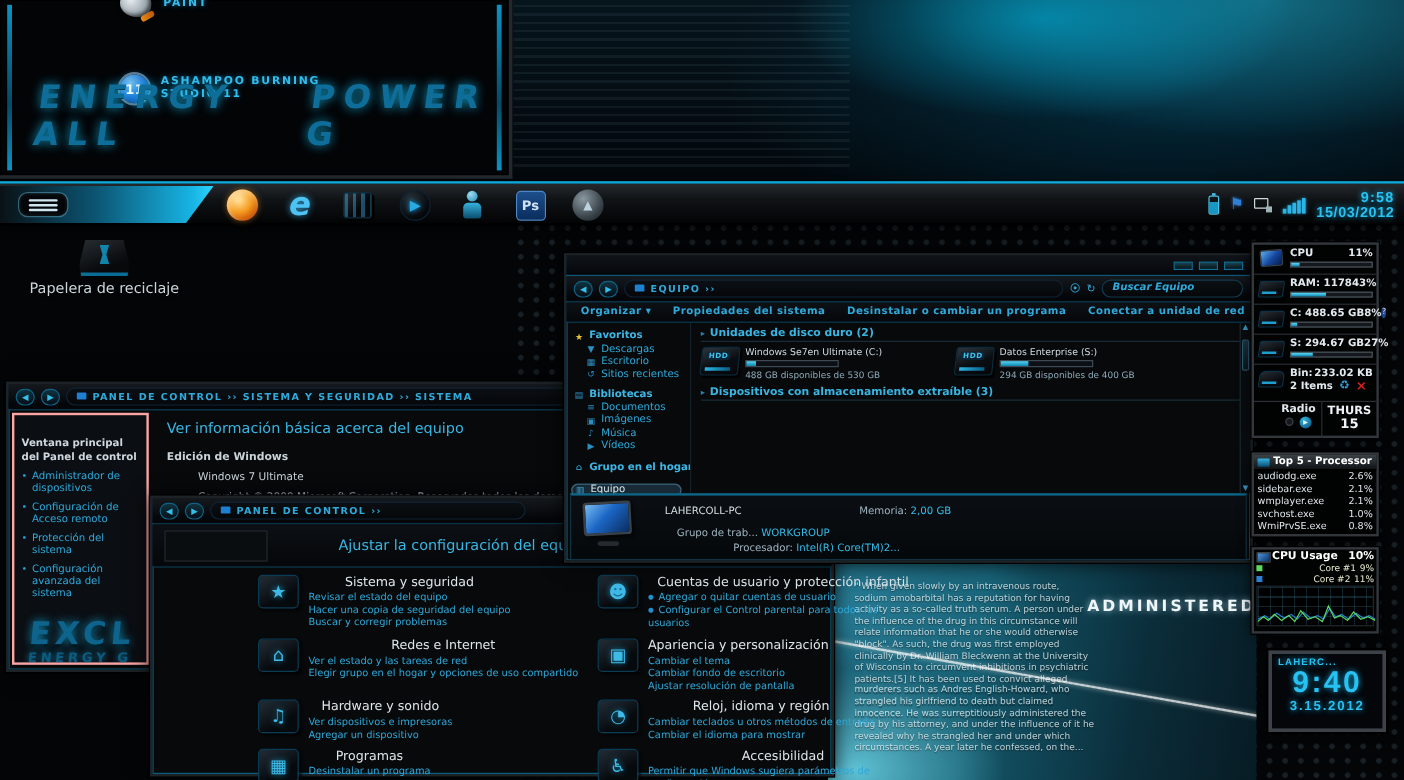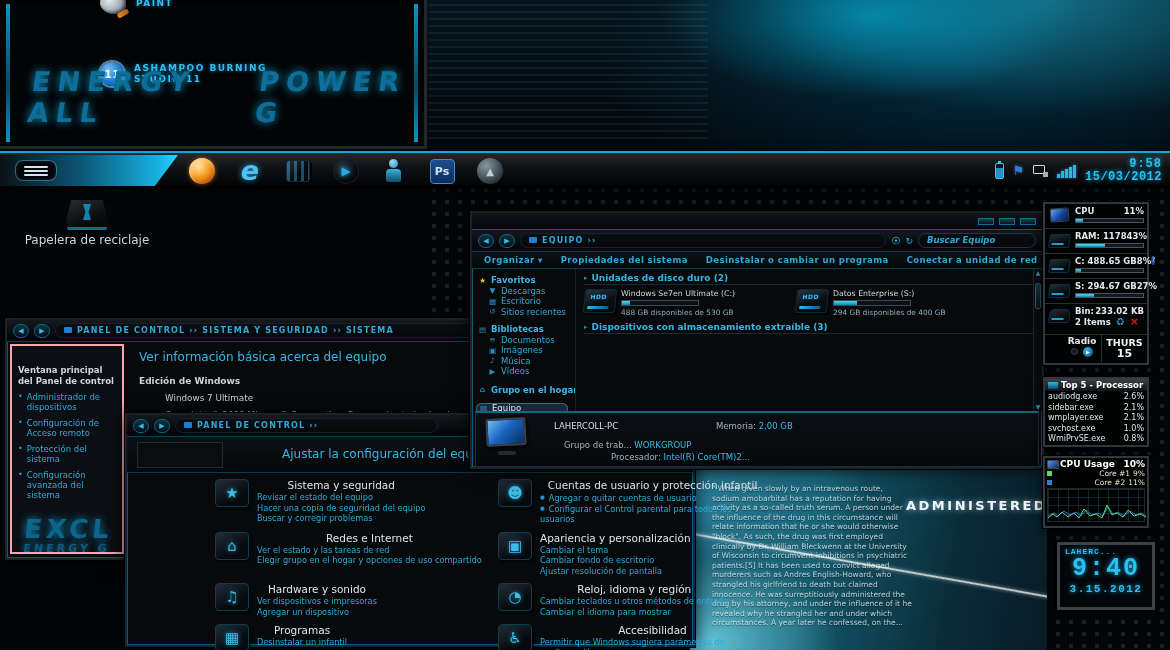--- a/index.html
+++ b/index.html
@@ -103,21 +103,21 @@
     background:linear-gradient(180deg, transparent 30%, #1897c2 30%); }
   .batt:before { content:""; position:absolute; top:-3px; left:2px; width:3px; height:2px; background:#49c2e8; }
   .flagic { color:#2f7fd4; font-size:13px; text-shadow:0 0 3px rgba(60,140,230,.8); }
   .netic { width:15px; height:12px; position:relative; }
   .netic .scr { position:absolute; left:0; top:0; width:12px; height:9px; border:1.5px solid #cfd8dd; border-radius:1px; }
   .netic .pl { position:absolute; right:0; bottom:0; width:5px; height:5px; background:#9fb2ba; }
   .sig { display:flex; align-items:flex-end; gap:1.5px; height:14px; }
   .sig i { width:2.5px; background:#2db4e6; box-shadow:0 0 3px rgba(40,190,240,.7); }
   .sig i:nth-child(1){height:4px}.sig i:nth-child(2){height:7px}.sig i:nth-child(3){height:9px}
   .sig i:nth-child(4){height:11px}.sig i:nth-child(5){height:13px}
-  .digital { font-family:Liberation Mono, monospace; color:#27c2f2; font-weight:bold;
+  .digital { font-family:Liberation Sans, sans-serif; color:#27c2f2; font-weight:bold;
     text-shadow:0 0 5px rgba(20,190,245,.85); }
   .traytime { text-align:right; line-height:13px; }
   .traytime .t { font-size:12px; letter-spacing:1px; }
   .traytime .d { font-size:12px; letter-spacing:.5px; }
 
   
   .recycle { left:22px; top:200px; width:130px; z-index:2; text-align:center; cursor:pointer; }
   .bin-ico { margin:0 auto; width:42px; height:30px; position:relative;
     background:linear-gradient(160deg,#23282d 10%, #07090b 70%);
     clip-path:polygon(12% 0, 88% 0, 100% 70%, 96% 100%, 4% 100%, 0 70%);
@@ -495,21 +495,21 @@
           <div class="cat-link">Ver dispositivos e impresoras</div>
           <div class="cat-link">Agregar un dispositivo</div>
         </div>
       </div>
       <div class="cat">
         <div class="cat-ico">
             <span>▦</span>
           </div>
         <div>
           <div class="cat-title">Programas</div>
-          <div class="cat-link">Desinstalar un infantil</div>
+          <div class="cat-link">Desinstalar un programa</div>
         </div>
       </div>
       <div class="cat">
         <div class="cat-ico">
             <span>☻</span>
           </div>
         <div>
           <div class="cat-title">Cuentas de usuario y protección infantil</div>
           <div class="cat-link blt">Agregar o quitar cuentas de usuario</div>
           <div class="cat-link blt">Configurar el Control parental para todos los usuarios</div>

